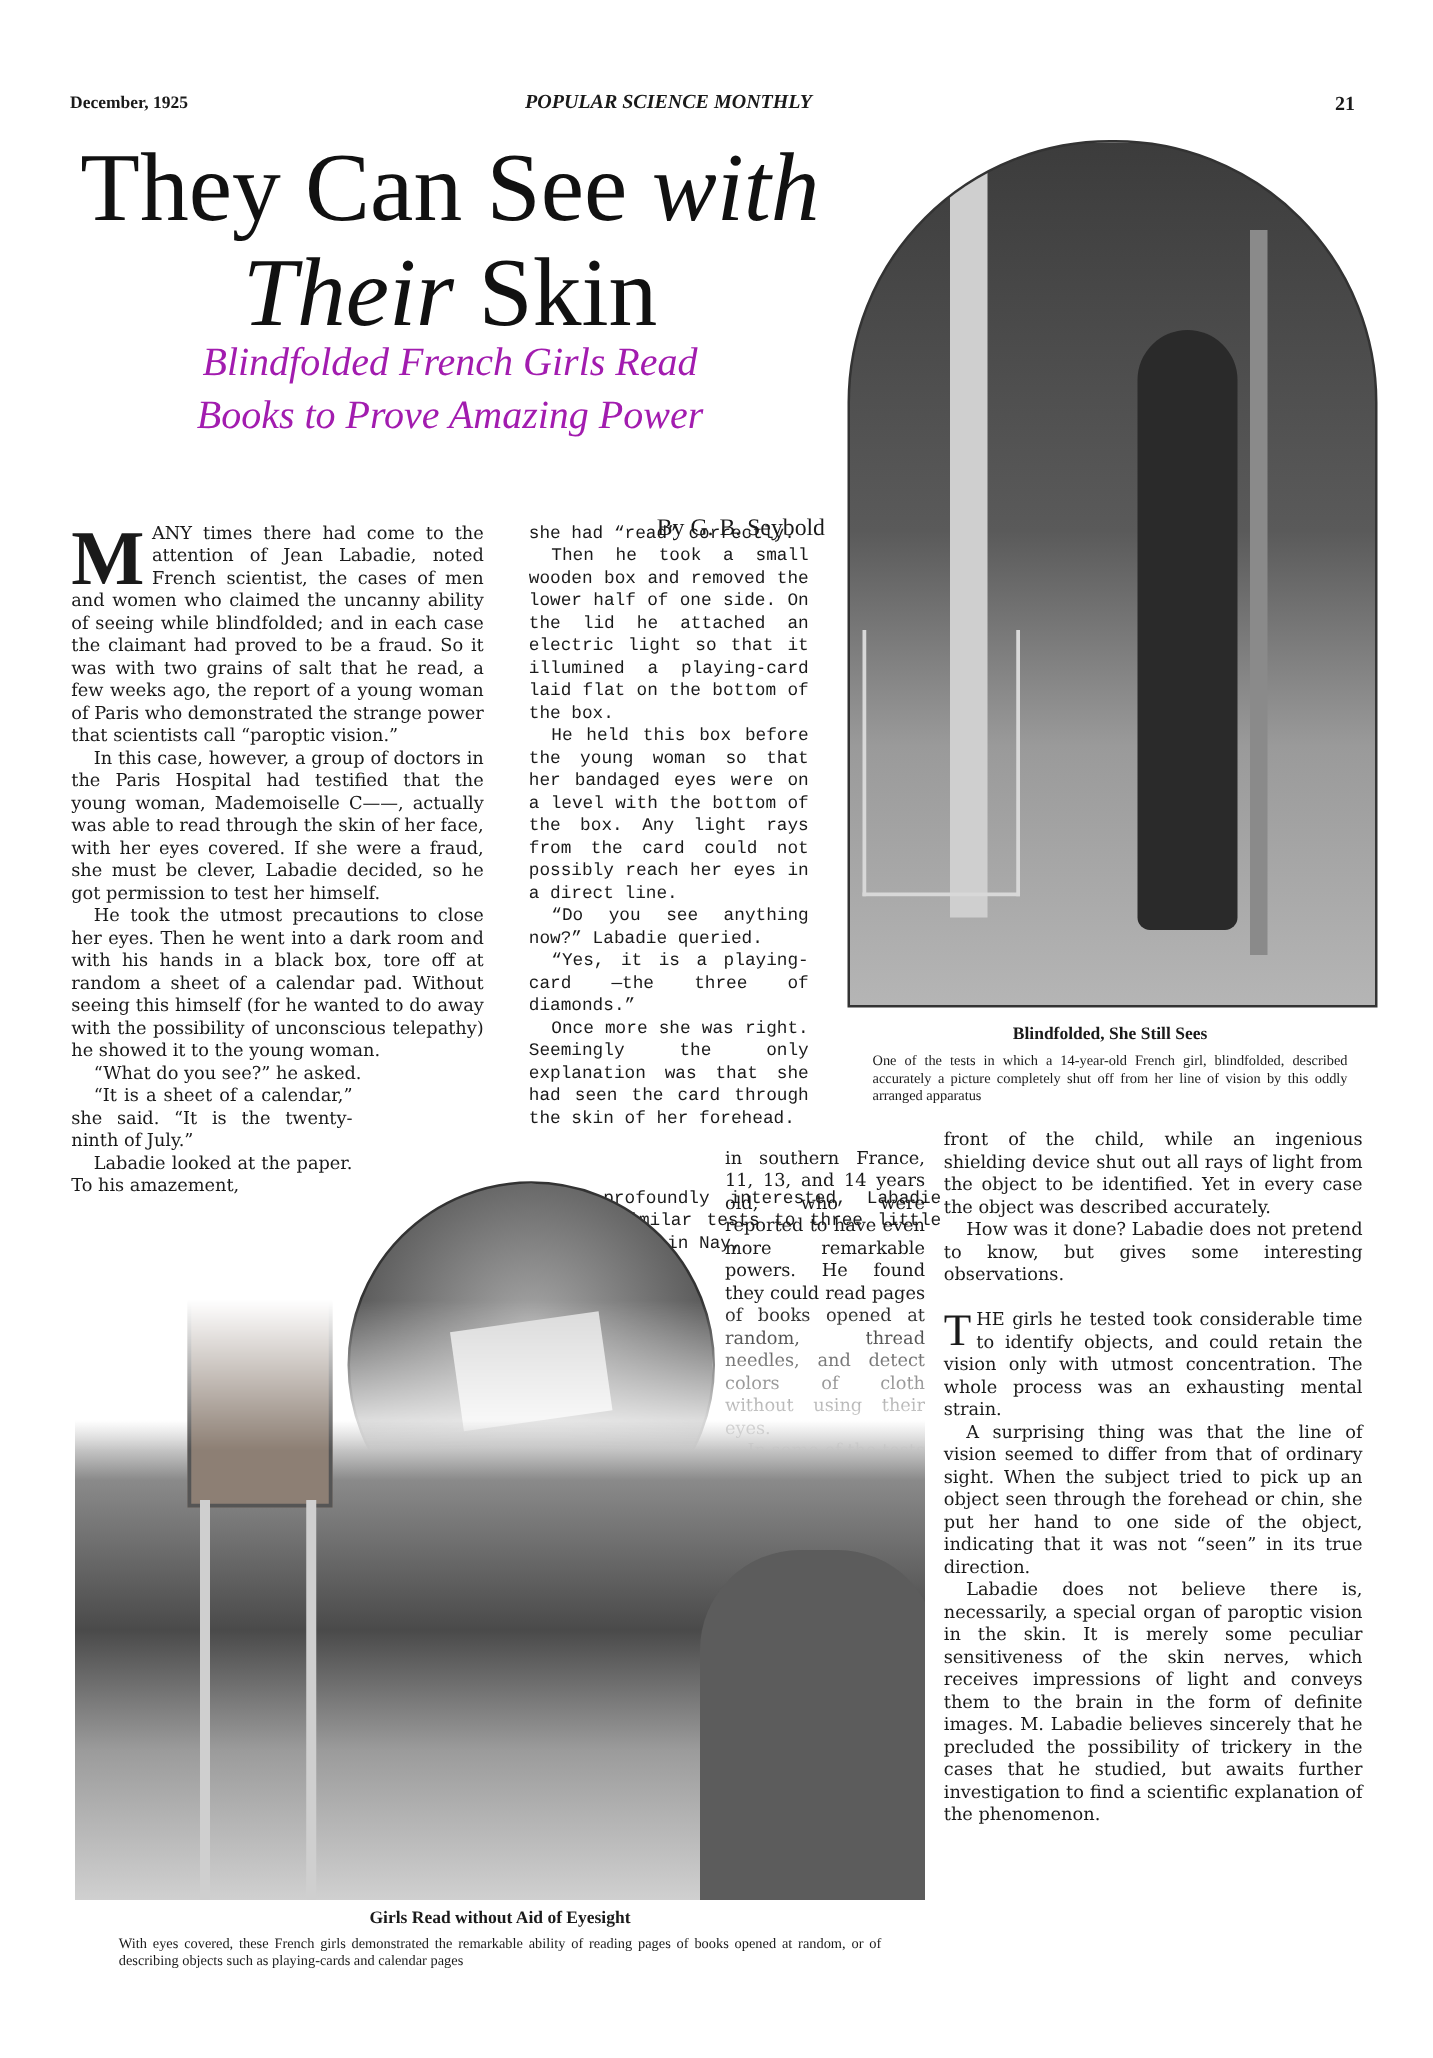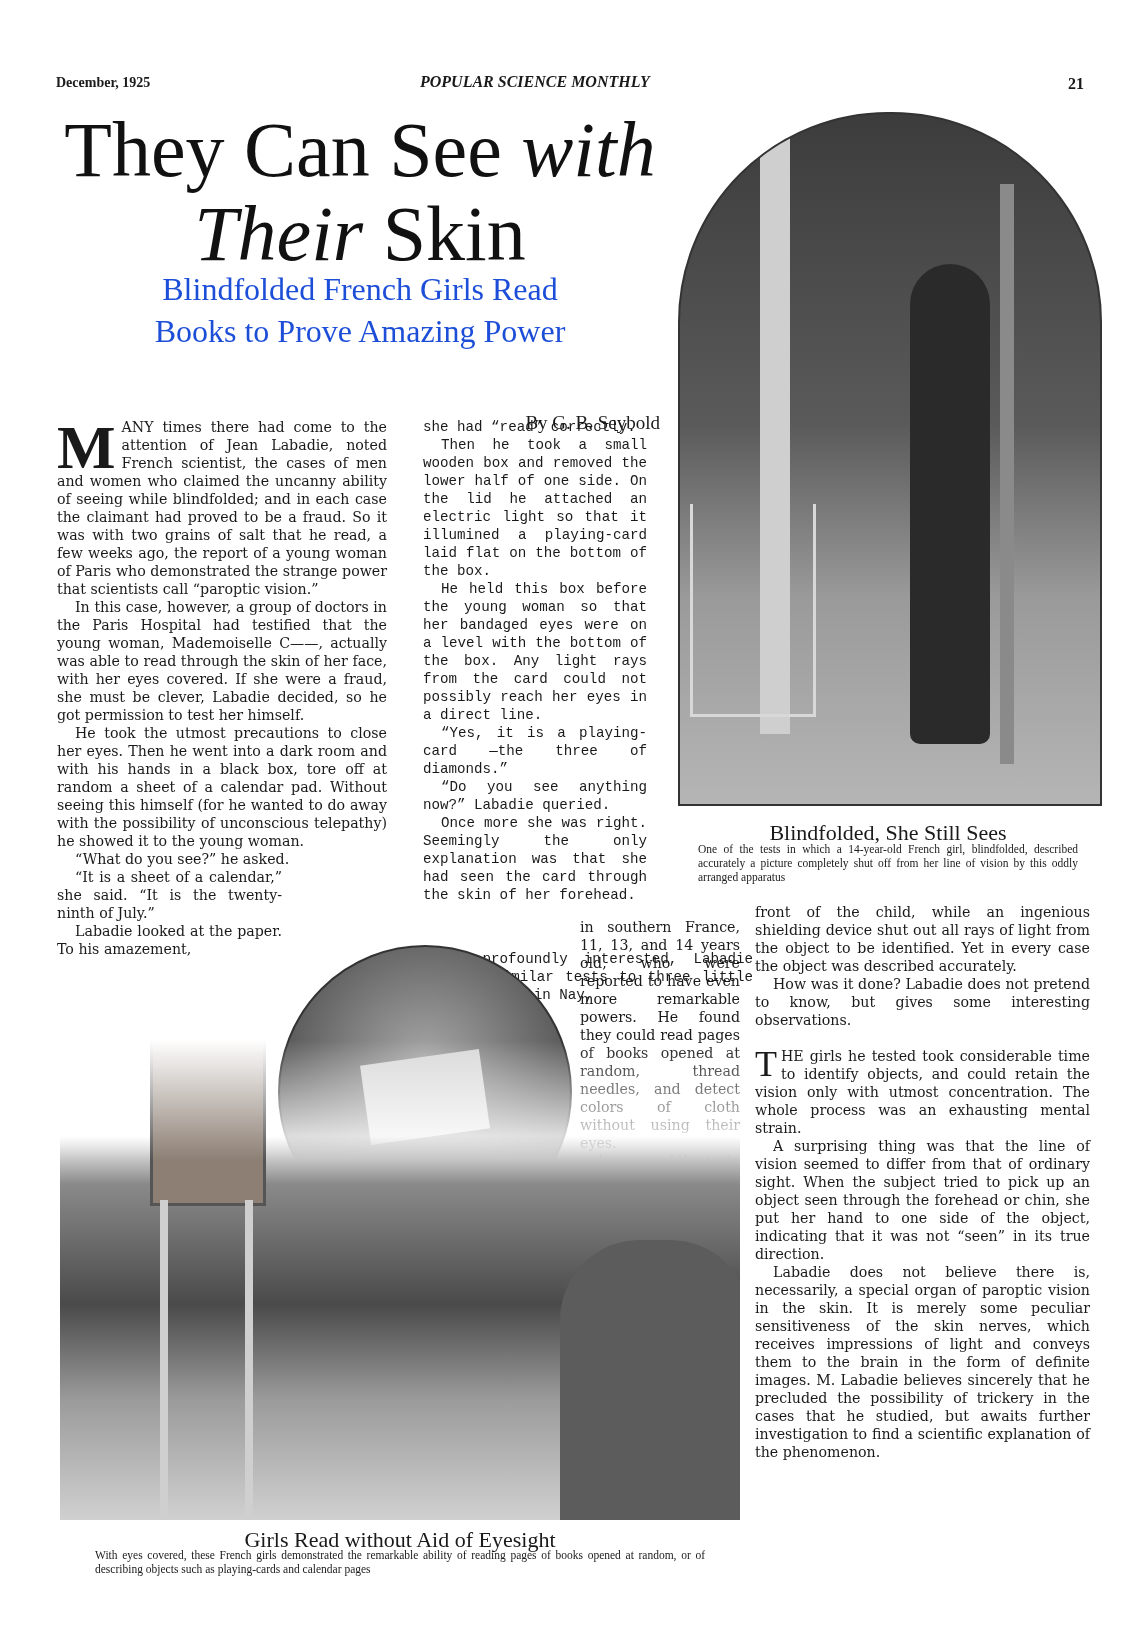--- a/index.html
+++ b/index.html
@@ -9,40 +9,40 @@
     font-family: "DejaVu Serif", "Liberation Serif", serif;
   }
   .abs { position: absolute; }
   .running-head { font-family: "Liberation Serif", serif; font-weight: bold; font-size: 14px; }
   .title {
     font-family: Liberation Serif, serif; font-size: 78px; line-height: 84px;
     text-align: center; color: #111;
   }
   .title i { font-style: italic; }
   .subtitle {
-    font-family: "Liberation Serif", serif; font-size: 32px; line-height: 42px;
-    text-align: center; color: #1d4ed8;
+    font-family: "Liberation Serif", serif; font-style: italic; font-size: 32px; line-height: 42px;
+    text-align: center; color: #a21caf;
   }
   .byline { font-family: "Liberation Serif", serif; font-weight: normal; font-size: 19px; text-align:right;margin-top:44px; }
   .col {
     font-family: "DejaVu Serif", serif; font-size: 14.2px; line-height: 18px;
     text-align: justify; color: #1a1a1a;
   }
   .col p { margin: 0; text-indent: 18px; }
   .col p.noind { text-indent: 0; }
   .dropcap {
     float: left; font-family: "Liberation Serif", serif; font-size: 62px; line-height: 50px;
     margin: 4px 6px 0 0; font-weight: bold;
   }
   .dropcap-sm {
     float: left; font-family: "Liberation Serif", serif; font-size: 36px; line-height: 30px;
     margin: 2px 4px 0 0;
   }
   .photo { background: #6d6d6d; overflow: hidden; }
-  .cap-title { font-family: "Liberation Serif", serif; font-weight: normal; font-size: 22px; text-align: center; }
+  .cap-title { font-family: "Liberation Serif", serif; font-weight: bold; font-size: 14px; text-align: center; }
   .cap-body { font-family: "Liberation Serif", serif; font-weight: normal; font-size: 11.5px; line-height: 14px; text-align: justify; }
 </style>
 </head>
 <body>
 
 <div class="abs running-head" style="left:56px; top:75px;">December, 1925</div>
 <div class="abs running-head" style="left:420px; top:73px; font-style:italic; font-size:16px;">POPULAR SCIENCE MONTHLY</div>
 <div class="abs running-head" style="left:1068px; top:75px; font-size:16px;">21</div>
 
 <div class="abs title" style="left:40px; top:108px; width:640px;">
@@ -72,22 +72,22 @@
   <div style="width:225px;">
     <p>“It is a sheet of a calendar,” she said. “It is the twenty-ninth of July.”</p>
     <p>Labadie looked at the paper. To his amazement,</p>
   </div>
 </div>
 
 <div class="abs col" style="left:423px; top:418px; width:224px;font-family:Liberation Mono, monospace;">
   <p class="noind">she had “read” correctly.</p>
   <p>Then he took a small wooden box and removed the lower half of one side. On the lid he attached an electric light so that it illumined a playing-card laid flat on the bottom of the box.</p>
   <p>He held this box before the young woman so that her bandaged eyes were on a level with the bottom of the box. Any light rays from the card could not possibly reach her eyes in a direct line.</p>
+  <p>“Do you see anything now?” Labadie queried.</p>
   <p>“Yes, it is a playing-card —the three of diamonds.”</p>
-  <p>“Do you see anything now?” Labadie queried.</p>
   <p>Once more she was right. Seemingly the only explanation was that she had seen the card through the skin of her forehead.</p>
   <p style="width:330px;margin-top:46px;">Now profoundly interested, Labadie applied similar tests to three little girls living in Nay,</p>
 </div>
 <div class="abs col" style="left:580px; top:918px; width:160px;">
   <p class="noind">in southern France, 11, 13, and 14 years old, who were reported to have even more remarkable powers. He found they could read pages of books opened at random, thread needles, and detect colors of cloth without using their eyes.</p>
   <p>In some of the tests a picture or other object was fastened to a rack in</p>
 </div>
 
 <div class="abs photo" style="left:278px; top:945px; width:290px; height:290px; border-radius:50%; border:2px solid #333; background:radial-gradient(circle at 50% 40%,#a8a8a8 0%,#6a6a6a 50%,#2d2d2d 100%);">
   <div class="abs" style="left:85px; top:110px; width:120px; height:80px; background:#d9d9d9; transform:rotate(-8deg);"></div>

